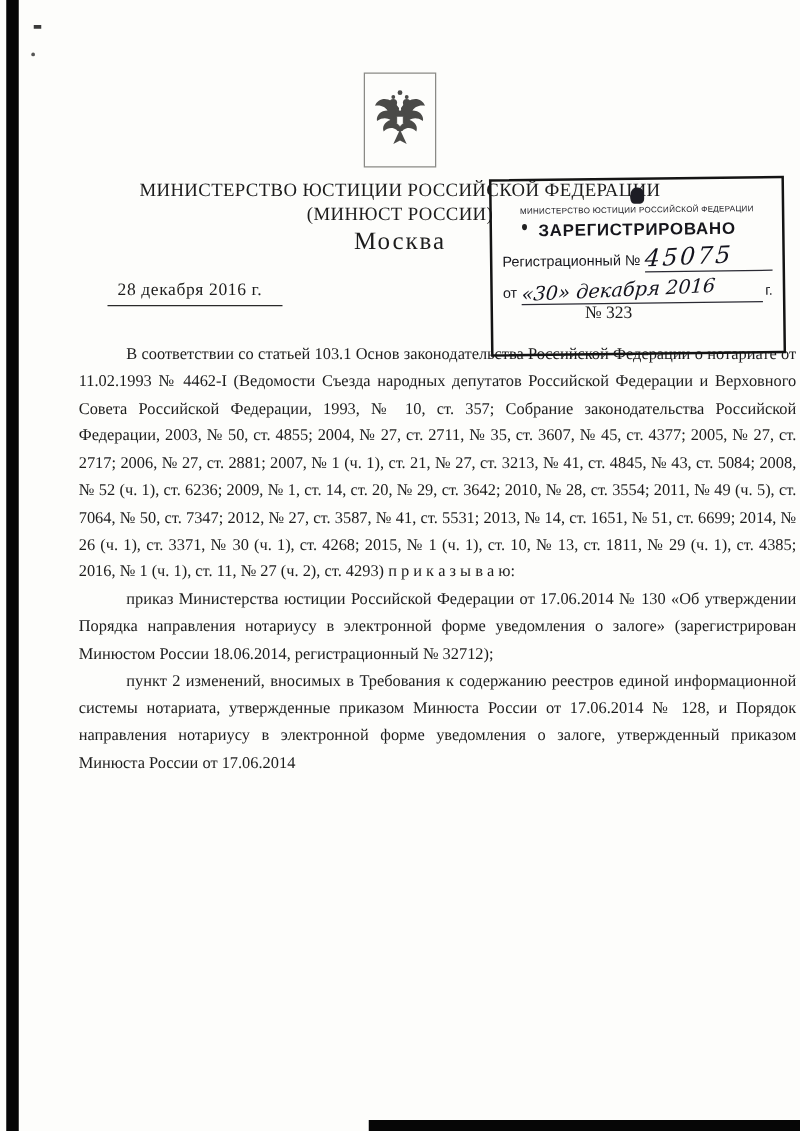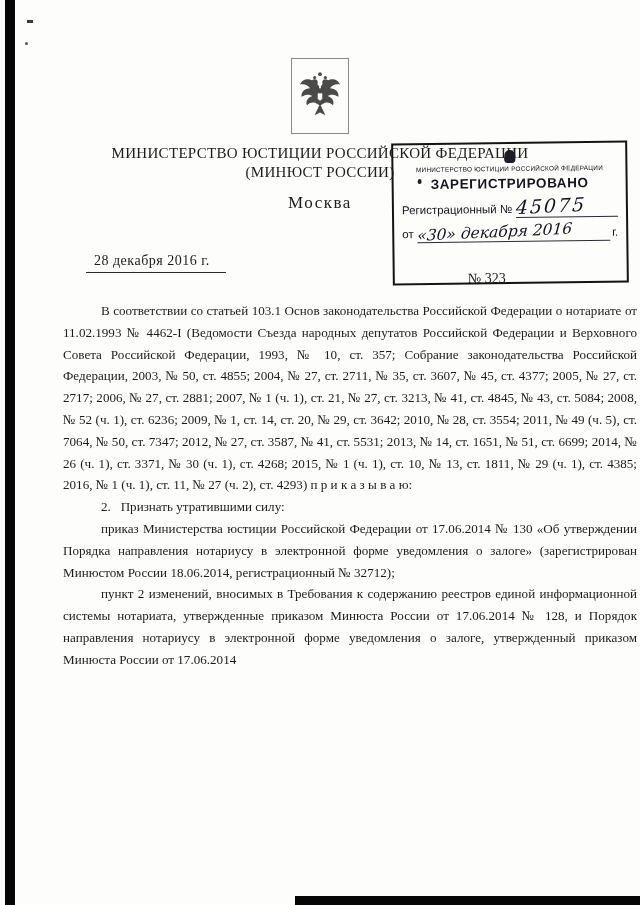--- a/index.html
+++ b/index.html
@@ -17,24 +17,24 @@
 
   
   .emblem-box { width:58px; height:76px; margin:58px auto 10px; border:1px solid #8a8a86;
                 display:flex; align-items:center; justify-content:center; }
   .emblem-box svg { display:block; }
 
   
   .ministry { text-align:center; font-size:15px; line-height:19px; letter-spacing:0.3px; }
   .doc-type { text-align:center; font-weight:bold; font-size:17px; letter-spacing:9px;
               margin-top:18px; text-indent:9px; }
-  .city     { text-align:center; font-size:17px; letter-spacing:1.5px; margin-top:11px; }
+  .city     { text-align:center; font-size:20px; letter-spacing:1.5px; }
 
   
-  .date-row   { position:relative; height:24px; margin-top:40px; }
+  .date-row   { position:relative; height:24px; margin-top:20px; }
   .date-value { position:absolute; left:86px; top:0; font-size:14px; letter-spacing:0.5px;
                 border-bottom:1px solid #2a2a2a; padding:0 16px 3px 8px; }
   .doc-number { position:absolute; left:468px; top:18px; font-size:14px; }
 
   
   .order-title { margin:26px auto 0; max-width:548px; text-align:center;
                  font-weight:bold; font-size:13.6px; line-height:19px; }
 
   
   .order-body { margin:23px 3px 0 63px; font-size:13.1px; line-height:21.8px;
@@ -101,21 +101,20 @@
   <div class="city">Москва</div>
 
   <div class="date-row">
     <span class="date-value">28 декабря 2016 г.</span>
     <span class="doc-number">№ 323</span>
   </div>
 
 
   <div class="order-body">
     <p>В соответствии со статьей 103.1 Основ законодательства Российской Федерации о нотариате от 11.02.1993 № 4462-I (Ведомости Съезда народных депутатов Российской Федерации и Верховного Совета Российской Федерации, 1993, № 10, ст. 357; Собрание законодательства Российской Федерации, 2003, № 50, ст. 4855; 2004, № 27, ст. 2711, № 35, ст. 3607, № 45, ст. 4377; 2005, № 27, ст. 2717; 2006, № 27, ст. 2881; 2007, № 1 (ч. 1), ст. 21, № 27, ст. 3213, № 41, ст. 4845, № 43, ст. 5084; 2008, № 52 (ч. 1), ст. 6236; 2009, № 1, ст. 14, ст. 20, № 29, ст. 3642; 2010, № 28, ст. 3554; 2011, № 49 (ч. 5), ст. 7064, № 50, ст. 7347; 2012, № 27, ст. 3587, № 41, ст. 5531; 2013, № 14, ст. 1651, № 51, ст. 6699; 2014, № 26 (ч. 1), ст. 3371, № 30 (ч. 1), ст. 4268; 2015, № 1 (ч. 1), ст. 10, № 13, ст. 1811, № 29 (ч. 1), ст. 4385; 2016, № 1 (ч. 1), ст. 11, № 27 (ч. 2), ст. 4293) п р и к а з ы в а ю:</p>
-    <p>2.&nbsp;&nbsp;&nbsp;Признать утратившими силу:</p>
     <p>приказ Министерства юстиции Российской Федерации от 17.06.2014 №&nbsp;130 «Об утверждении Порядка направления нотариусу в электронной форме уведомления о залоге» (зарегистрирован Минюстом России 18.06.2014, регистрационный № 32712);</p>
     <p>пункт 2 изменений, вносимых в Требования к содержанию реестров единой информационной системы нотариата, утвержденные приказом Минюста России от 17.06.2014 № 128, и Порядок направления нотариусу в электронной форме уведомления о залоге, утвержденный приказом Минюста России от 17.06.2014</p>
   </div>
 
   <div class="stamp">
     <div class="stamp-emblem"></div>
     <div class="stamp-dot"></div>
     <div class="stamp-org">МИНИСТЕРСТВО ЮСТИЦИИ РОССИЙСКОЙ ФЕДЕРАЦИИ</div>
     <div class="stamp-registered">ЗАРЕГИСТРИРОВАНО</div>
     <div class="stamp-line">

